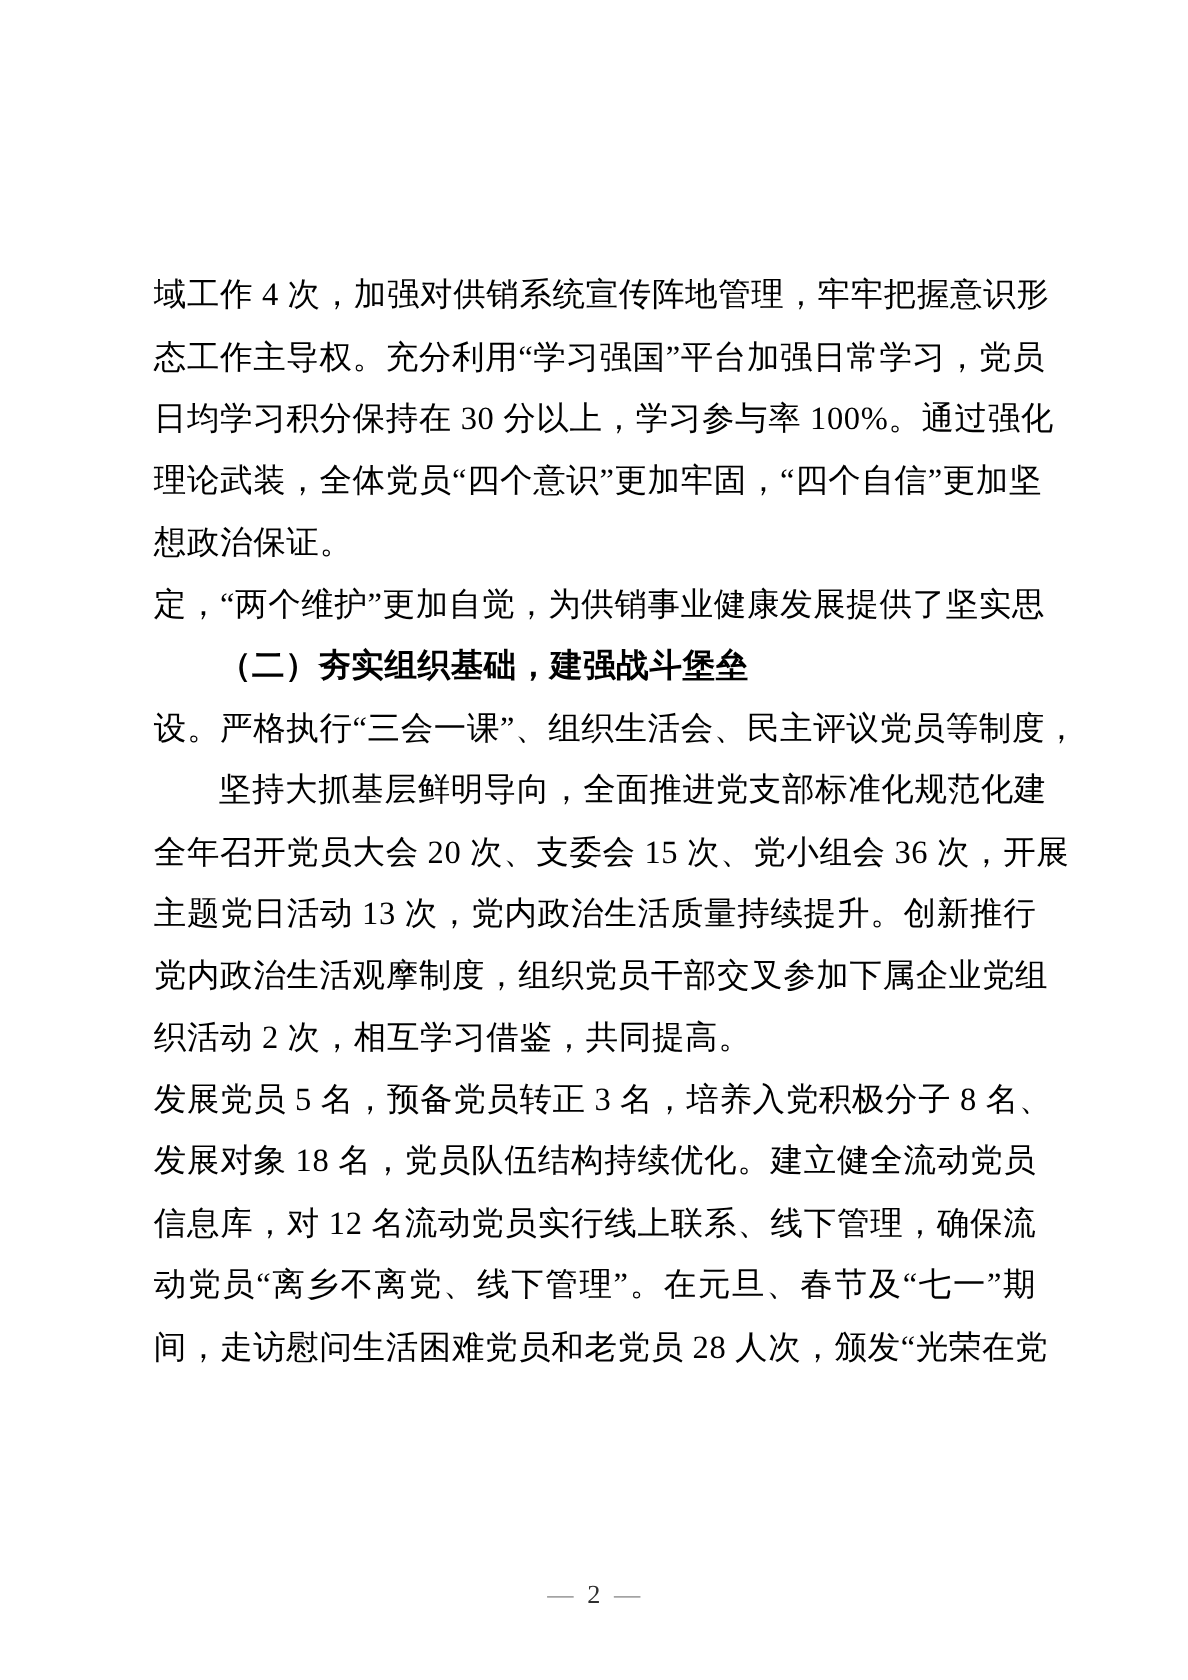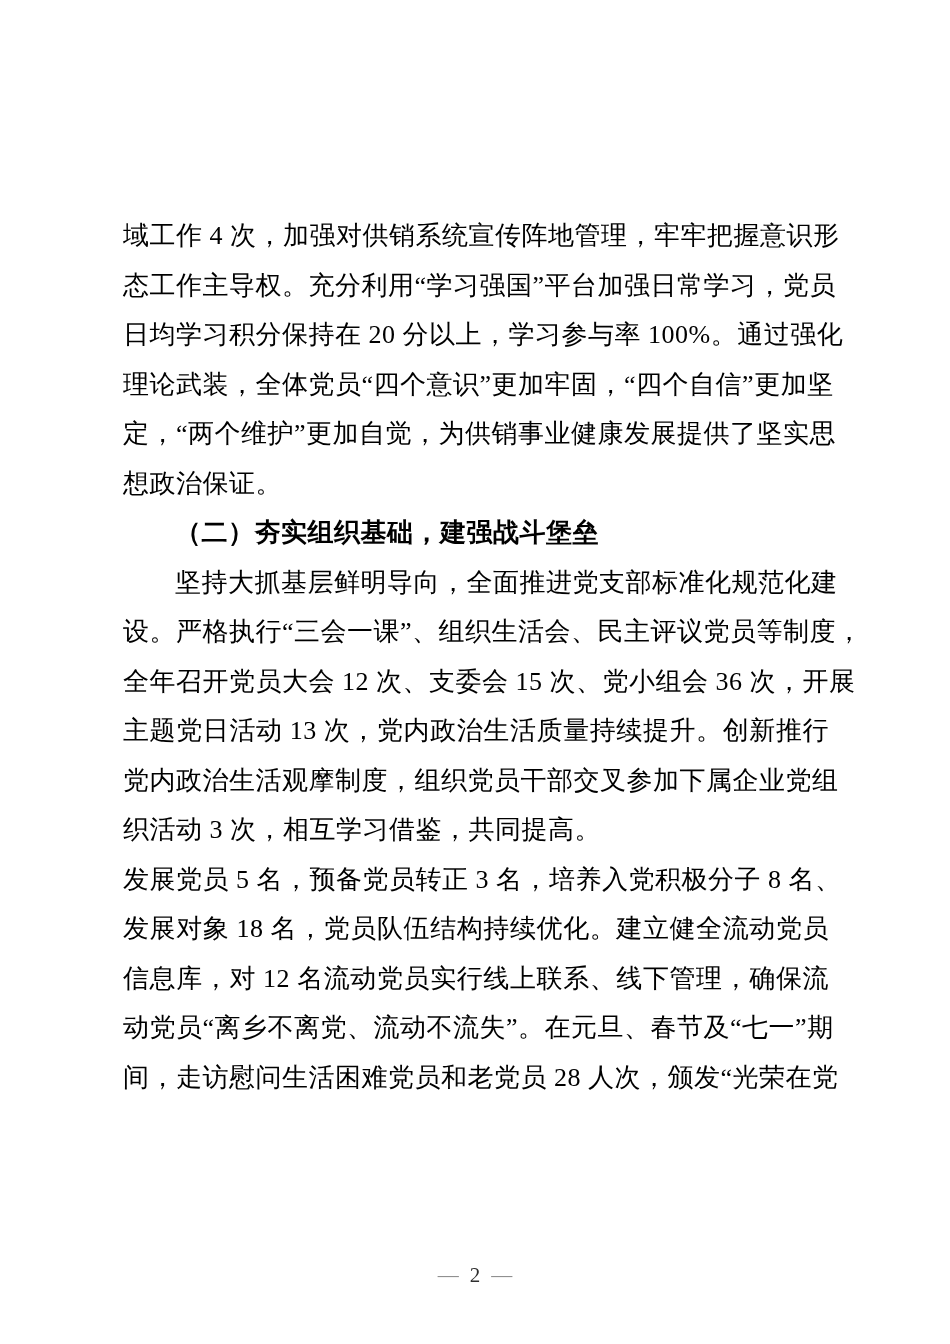--- a/index.html
+++ b/index.html
@@ -55,38 +55,38 @@
   .footer .num { color: #2f2f2f; padding: 0 11px; }
 </style>
 </head>
 <body>
 
 <div class="page">
   <div class="content">
 
     <div class="line">域工作 4 次，加强对供销系统宣传阵地管理，牢牢把握意识形</div>
     <div class="line">态工作主导权。充分利用“学习强国”平台加强日常学习，党员</div>
-    <div class="line">日均学习积分保持在 20 分以上，学习参与率 100%。通过强化</div>
+    <div class="line">日均学习积分保持在 30 分以上，学习参与率 100%。通过强化</div>
     <div class="line">理论武装，全体党员“四个意识”更加牢固，“四个自信”更加坚</div>
+    <div class="line end">想政治保证。</div>
     <div class="line">定，“两个维护”更加自觉，为供销事业健康发展提供了坚实思</div>
-    <div class="line end">想政治保证。</div>
 
     <div class="heading">（二）夯实组织基础，建强战斗堡垒</div>
 
+    <div class="line">设。严格执行“三会一课”、组织生活会、民主评议党员等制度，</div>
     <div class="line ind">坚持大抓基层鲜明导向，全面推进党支部标准化规范化建</div>
-    <div class="line">设。严格执行“三会一课”、组织生活会、民主评议党员等制度，</div>
-    <div class="line">全年召开党员大会 12 次、支委会 15 次、党小组会 36 次，开展</div>
+    <div class="line">全年召开党员大会 20 次、支委会 15 次、党小组会 36 次，开展</div>
     <div class="line">主题党日活动 13 次，党内政治生活质量持续提升。创新推行</div>
     <div class="line">党内政治生活观摩制度，组织党员干部交叉参加下属企业党组</div>
-    <div class="line end">织活动 3 次，相互学习借鉴，共同提高。</div>
+    <div class="line end">织活动 2 次，相互学习借鉴，共同提高。</div>
 
     <div class="line">发展党员 5 名，预备党员转正 3 名，培养入党积极分子 8 名、</div>
     <div class="line">发展对象 18 名，党员队伍结构持续优化。建立健全流动党员</div>
     <div class="line">信息库，对 12 名流动党员实行线上联系、线下管理，确保流</div>
-    <div class="line">动党员“离乡不离党、流动不流失”。在元旦、春节及“七一”期</div>
+    <div class="line">动党员“离乡不离党、线下管理”。在元旦、春节及“七一”期</div>
     <div class="line">间，走访慰问生活困难党员和老党员 28 人次，颁发“光荣在党</div>
 
   </div>
 
   <div class="footer">
     <span class="dash">—</span><span class="num">2</span><span class="dash">—</span>
   </div>
 </div>
 
 </body></html>

